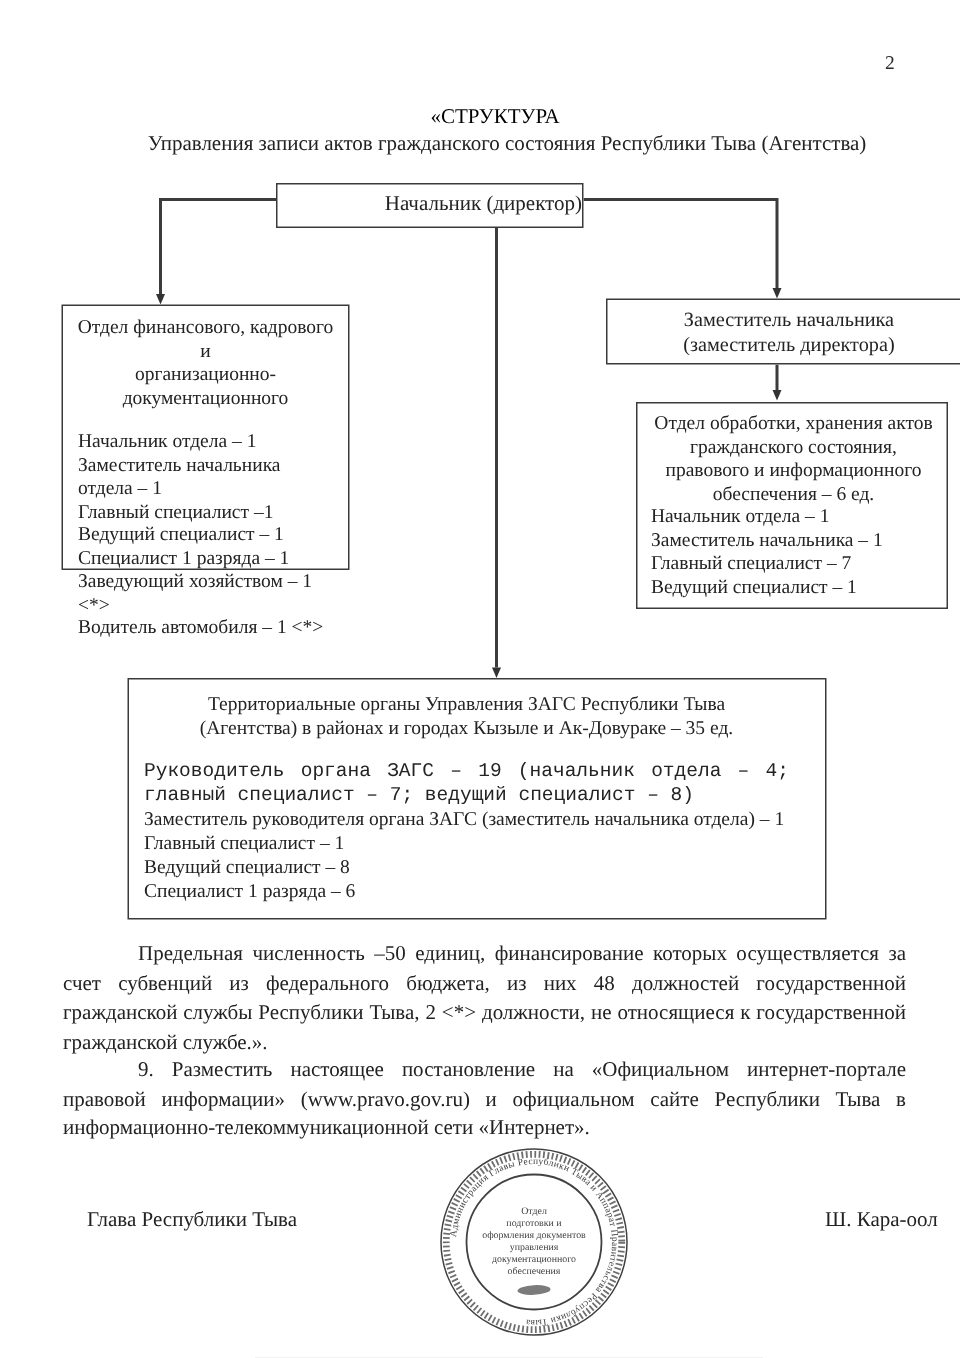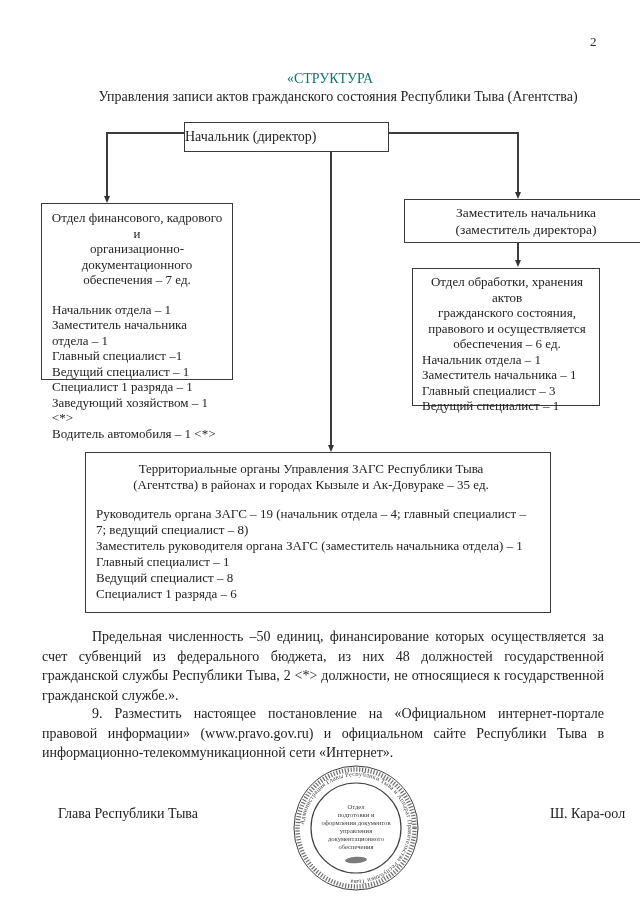--- a/index.html
+++ b/index.html
@@ -13,47 +13,47 @@
     font-family: "Liberation Serif", "DejaVu Serif", serif;
     color: #222222;
     overflow: hidden;
   }
   .page-number {
     position: absolute; left: 590px; top: 34px;
     font-size: 13px; color: #2b2b2b;
   }
   .doc-title {
     position: absolute; left: 20px; top: 69px; width: 620px;
-    text-align: center; font-size: 14px; line-height: 20px; color: #0f766e;
+    text-align: center; font-size: 14px; line-height: 20px; color: #000000;
   }
   .doc-subtitle {
     position: absolute; left: 28px; top: 89px; width: 620px;
     text-align: center; font-size: 14px; color: #222;
   }
   .org-box {
     position: absolute;
     border: 1.5px solid #3a3a3a;
     background: #ffffff;
     font-size: 13px; line-height: 15.5px; color: #232323;
   }
   .director-box {
     left: 184px; top: 122px; width: 205px; height: 30px;
-    display: flex; align-items: center; justify-content: flex-start;
+    display: flex; align-items: center; justify-content: flex-end;
     font-size: 14px;
   }
   .left-box { left: 41px; top: 203px; width: 192px; height: 177px; padding: 6px 8px 0 8px; }
   .deputy-box { left: 404px; top: 199px; width: 244px; height: 44px; padding-top: 5px; text-align: center; font-size: 13.5px; line-height: 16.5px; }
-  .right-box { left: 412px; top: 268px; width: 188px; height: 138px; padding: 5px 6px 0 8px; }
+  .right-box { left: 424px; top: 268px; width: 208px; height: 138px; padding: 5px 6px 0 8px; }
   .terr-box { left: 85px; top: 452px; width: 466px; height: 161px; padding: 8px 24px 0 10px; }
   .box-heading { text-align: center; }
   .box-items { text-align: left; }
   .left-box .box-items { margin-top: 14px; padding-left: 2px; }
   .right-box .box-items { padding-left: 1px; }
   .terr-box .box-items { margin-top: 14px; line-height: 16px; }
-  .terr-justify { text-align: justify; }
+  .terr-justify { text-align: justify; font-family: Liberation Mono, monospace; }
   .hline { position: absolute; height: 1.5px; background: #3c3c3c; }
   .vline { position: absolute; width: 1.5px; background: #3c3c3c; }
   .arrow-down {
     position: absolute; width: 0; height: 0;
     border-left: 3.5px solid transparent;
     border-right: 3.5px solid transparent;
     border-top: 7px solid #333333;
   }
   .conn-left-h { left: 106px; top: 132px; width: 78px; }
   .conn-left-v { left: 106px; top: 132px; height: 64px; }
@@ -105,21 +105,20 @@
   <div class="arrow-down conn-mid-arrow"></div>
 
   <div class="org-box director-box">
     <span>Начальник (директор)</span>
   </div>
 
   <div class="org-box left-box">
     <div class="box-heading">
       <div>Отдел финансового, кадрового и</div>
       <div>организационно-документационного</div>
-      <div>обеспечения – 7 ед.</div>
     </div>
     <div class="box-items">
       <div>Начальник отдела – 1</div>
       <div>Заместитель начальника отдела – 1</div>
       <div>Главный специалист –1</div>
       <div>Ведущий специалист – 1</div>
       <div>Специалист 1 разряда – 1</div>
       <div>Заведующий хозяйством – 1 &lt;*&gt;</div>
       <div>Водитель автомобиля – 1 &lt;*&gt;</div>
     </div>
@@ -127,27 +126,27 @@
 
   <div class="org-box deputy-box">
     <div>Заместитель начальника</div>
     <div>(заместитель директора)</div>
   </div>
 
   <div class="org-box right-box">
     <div class="box-heading">
       <div>Отдел обработки, хранения актов</div>
       <div>гражданского состояния,</div>
-      <div>правового и осуществляется</div>
+      <div>правового и информационного</div>
       <div>обеспечения – 6 ед.</div>
     </div>
     <div class="box-items">
       <div>Начальник отдела – 1</div>
       <div>Заместитель начальника – 1</div>
-      <div>Главный специалист – 3</div>
+      <div>Главный специалист – 7</div>
       <div>Ведущий специалист – 1</div>
     </div>
   </div>
 
   <div class="org-box terr-box">
     <div class="box-heading">
       <div>Территориальные органы Управления ЗАГС Республики Тыва</div>
       <div>(Агентства) в районах и городах Кызыле и Ак-Довураке – 35 ед.</div>
     </div>
     <div class="box-items">

